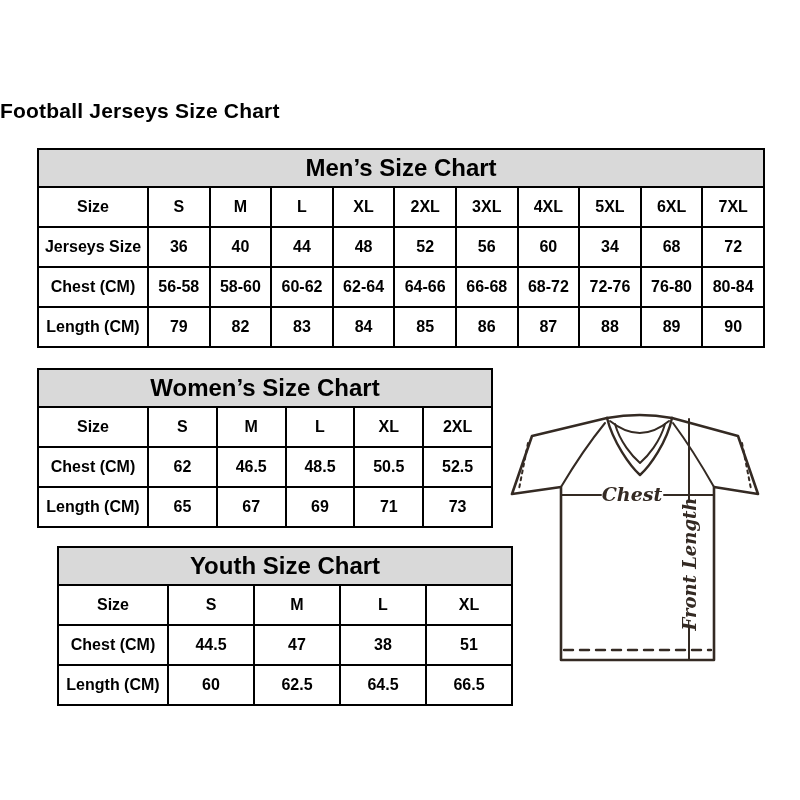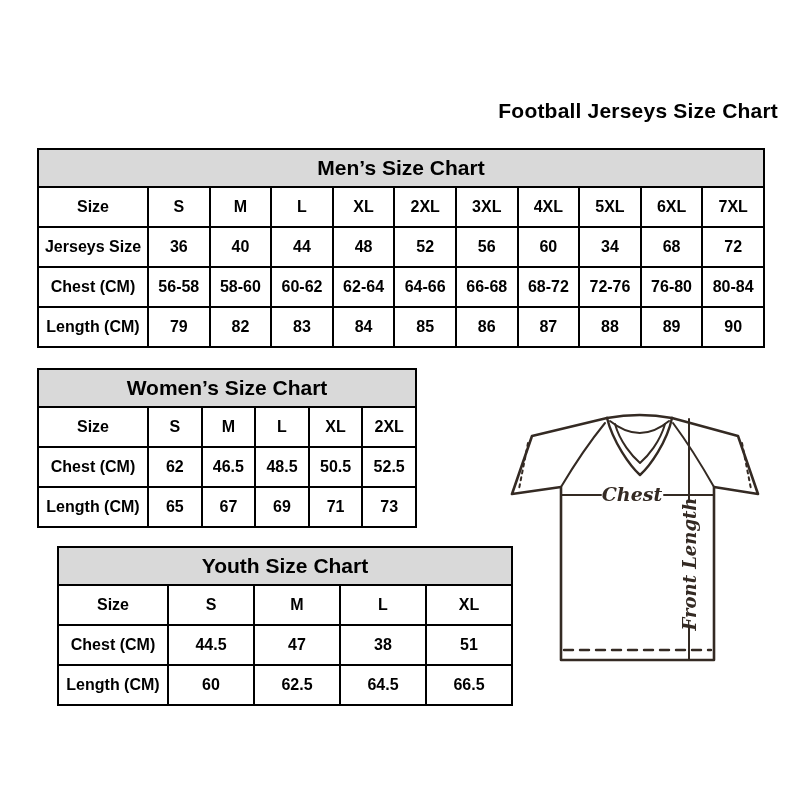--- a/index.html
+++ b/index.html
@@ -1,38 +1,38 @@
 <!DOCTYPE html>
 <html><head>
 <meta charset="utf-8">
 <style>
   html,body { margin:0; padding:0; background:#ffffff; }
   .page {
     position:relative; width:800px; height:800px; background:#ffffff;
     font-family:"Liberation Sans", sans-serif; overflow:hidden; color:#000;
   }
   .page-title {
-    position:absolute; left:0; top:99px; width:778px; text-align:right;
+    position:absolute; left:0; top:99px; width:778px; text-align:left;
     font-size:21px; font-weight:bold; color:#000; letter-spacing:0.2px;
   }
   .table-wrap { position:absolute; }
   #mens-table-wrap   { left:37px; top:148px; width:728px; }
-  #womens-table-wrap { left:37px; top:368px; width:380px; }
+  #womens-table-wrap { left:37px; top:368px; width:456px; }
   #youth-table-wrap  { left:37px; top:546px; width:456px;margin-left:20px; }
   table.size-table {
     border-collapse:collapse; table-layout:fixed; width:100%;
     font-family:"Liberation Sans", sans-serif;
   }
   table.size-table td {
     border:2px solid #000000; height:38px; padding:0 2px;
     text-align:center; vertical-align:middle;
     font-weight:bold; font-size:16px; color:#000;
   }
   table.size-table tr.table-title-row td {
-    background:#d9d9d9; font-size:21px; height:36px;
+    background:#d9d9d9; font-size:24px; height:36px;
   }
   .jersey-svg { position:absolute; left:504px; top:398px; }
   .jersey-label {
     font-family:"DejaVu Serif", serif; font-style:italic; font-weight:bold;
   }
 </style>
 </head>
 <body>
 
 <div class="page">

